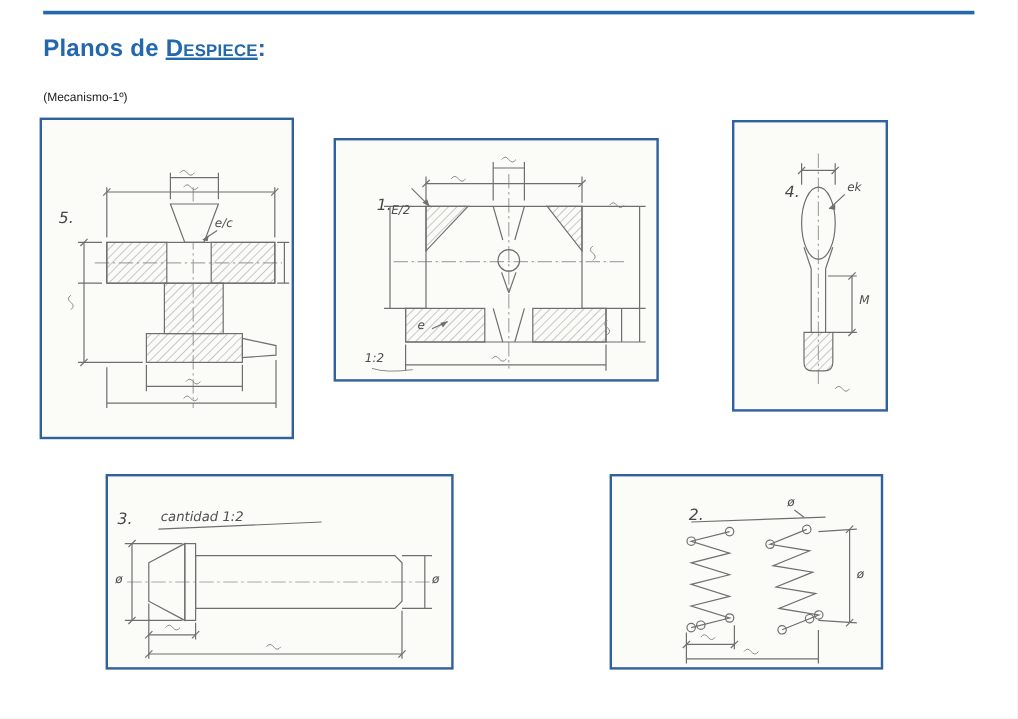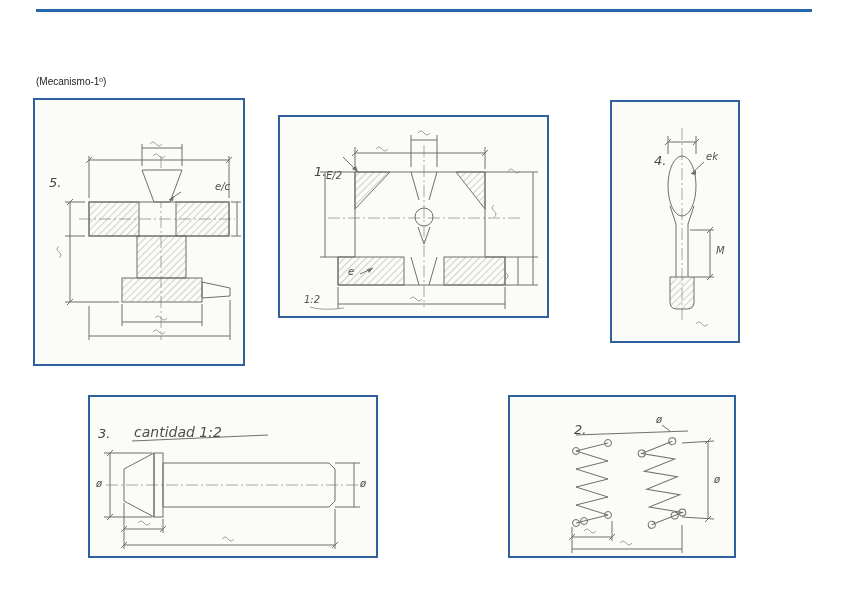--- a/index.html
+++ b/index.html
@@ -23,29 +23,30 @@
   }
   .frame svg{position:absolute;left:0;top:0;}
   .dlabel{
     position:absolute;font-family:"DejaVu Sans", sans-serif;font-style:italic;
     color:#474747;font-size:13px;line-height:1;
   }
   .note{
     position:absolute;font-family:"DejaVu Sans", sans-serif;font-style:italic;
     color:#4e4e4e;font-size:10px;line-height:1;white-space:nowrap;
   }
-  .note.small{font-size:14px;}
+  .note.small{font-size:11px;}
 </style>
 </head>
 <body>
 
 <div class="page">
 
   <div class="top-rule"></div>
 
+  <h1 class="title"><span>Planos de </span><span class="emph">Despiece</span><span>:</span></h1>
 
   <div class="subtitle">(Mecanismo-1º)</div>
 
   <div class="frame" style="left:33px;top:98px;width:212px;height:268px;">
     <svg width="208" height="264" viewBox="0 0 208 264">
       <defs>
         <pattern id="p5" patternUnits="userSpaceOnUse" width="5" height="5" patternTransform="rotate(45)">
           <line x1="0" y1="0" x2="0" y2="5" stroke="#8d8d8d" stroke-width="0.8"></line>
         </pattern>
       </defs>
@@ -96,21 +97,21 @@
         <polygon points="134,100 139,96 138,101" fill="#6f6f6f" stroke="none"></polygon>
 
         <path d="M115 44 q3 -4 6 0 q3 4 6 0" stroke="#868686" stroke-width="0.8"></path>
         <path d="M118 56 q3 -4 6 0 q3 4 6 0" stroke="#868686" stroke-width="0.8"></path>
         <path d="M24 146 q-4 3 0 6 q4 3 0 6" stroke="#868686" stroke-width="0.8"></path>
         <path d="M120 218 q3 -4 6 0 q3 4 6 0" stroke="#868686" stroke-width="0.8"></path>
         <path d="M118 232 q3 -4 6 0 q3 4 6 0" stroke="#868686" stroke-width="0.8"></path>
       </g>
     </svg>
     <span class="dlabel" style="left:14px;top:76px;">5.</span>
-    <span class="note" style="left:144px;top:82px;margin-left:36px;">e/c</span>
+    <span class="note" style="left:144px;top:82px;">e/c</span>
   </div>
 
   <div class="frame" style="left:278px;top:115px;width:271px;height:203px;">
     <svg width="267" height="199" viewBox="0 0 267 199">
       <defs>
         <pattern id="p1" patternUnits="userSpaceOnUse" width="5" height="5" patternTransform="rotate(45)">
           <line x1="0" y1="0" x2="0" y2="5" stroke="#8d8d8d" stroke-width="0.8"></line>
         </pattern>
       </defs>
       <g stroke="#6f6f6f" fill="none" stroke-width="1">

